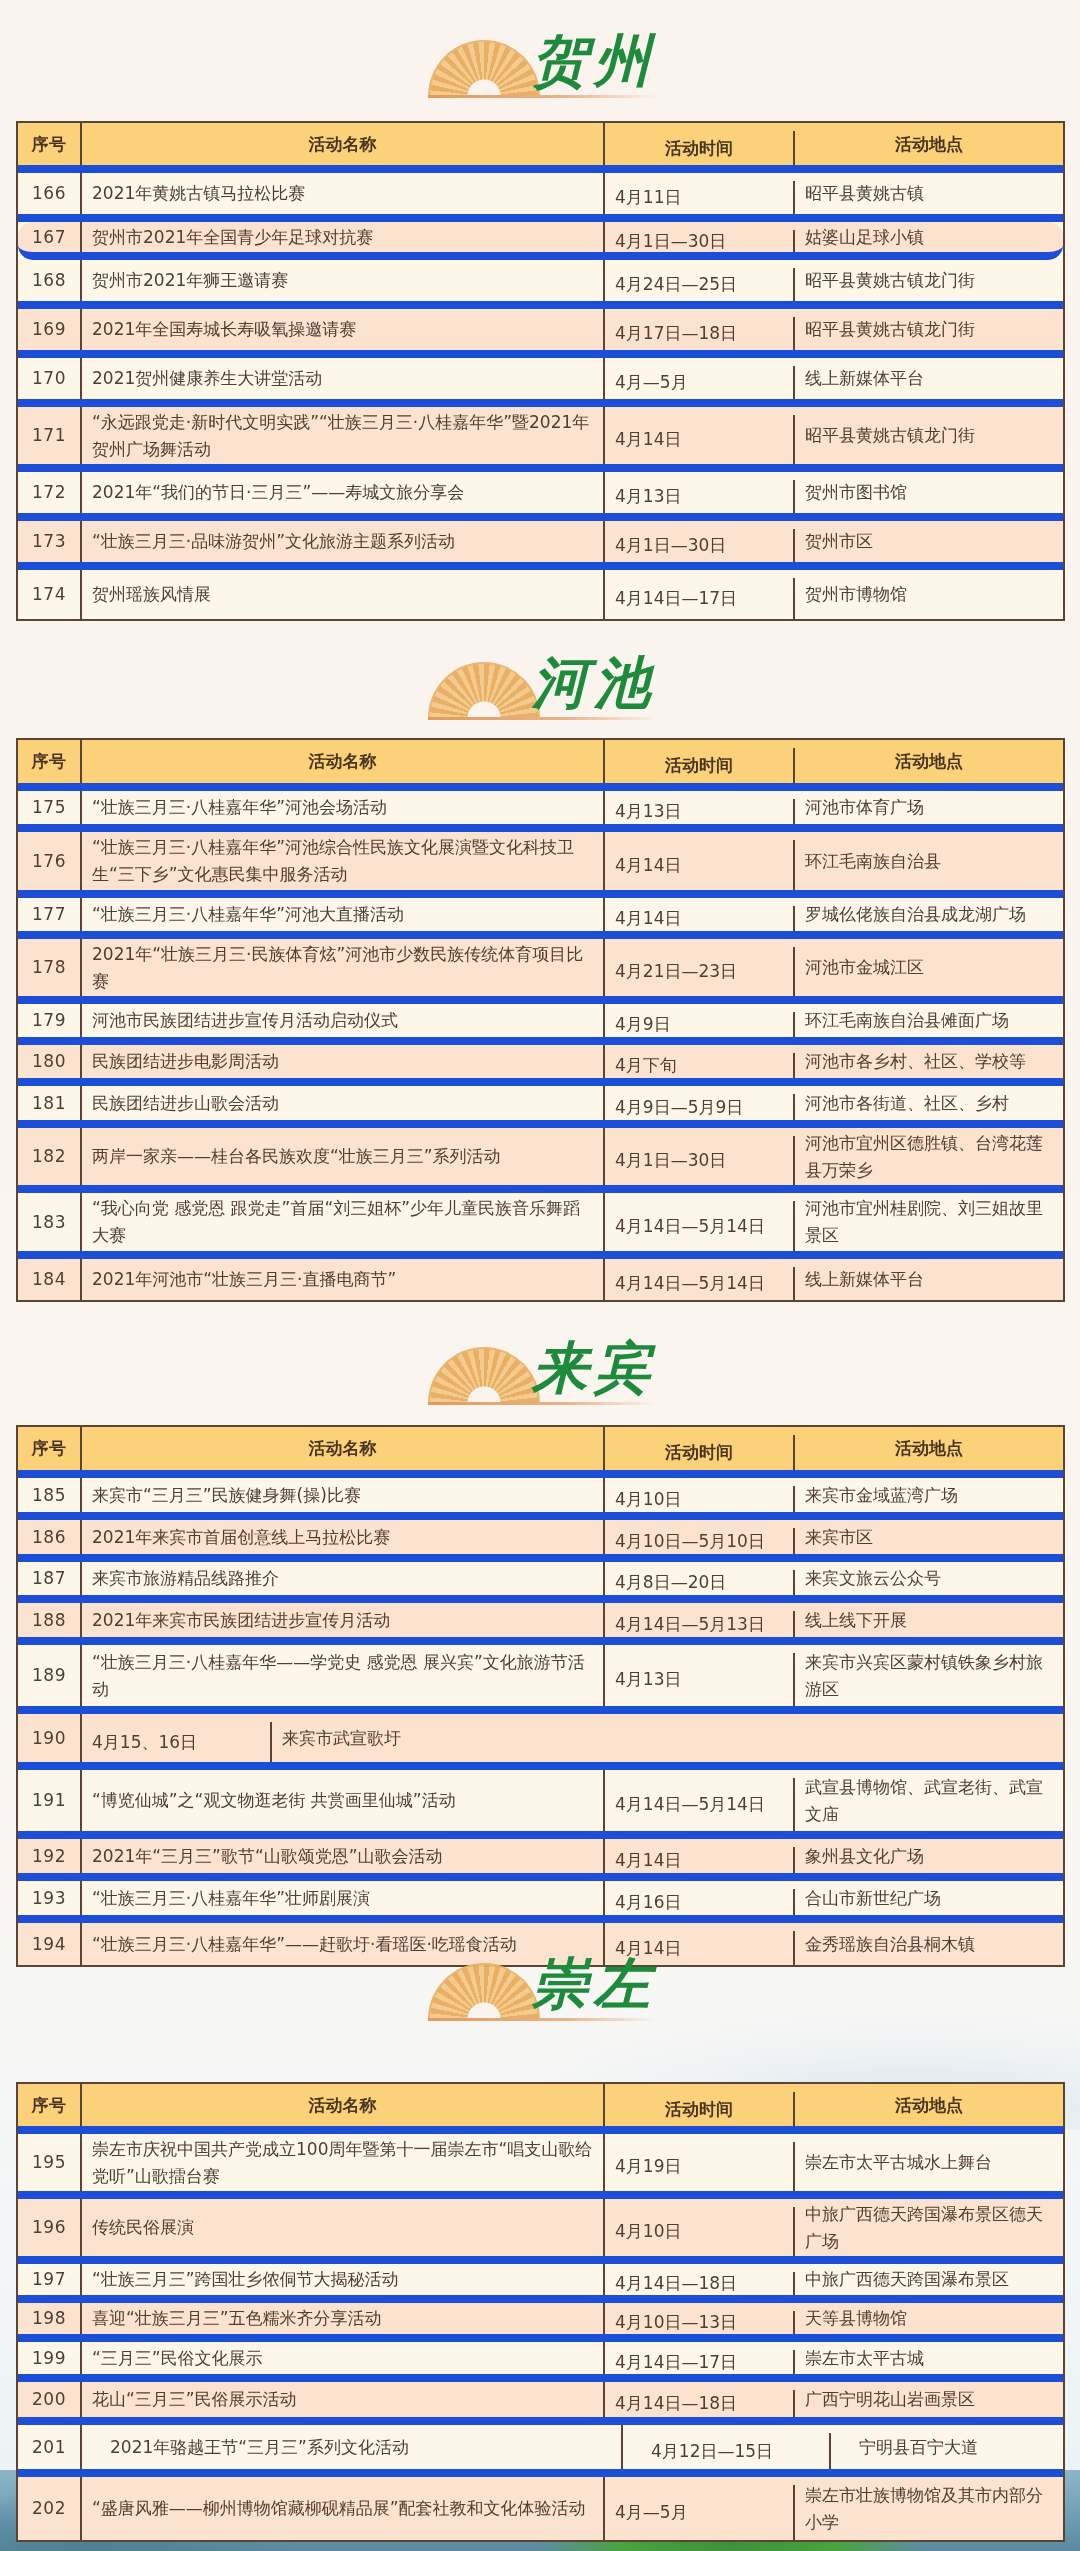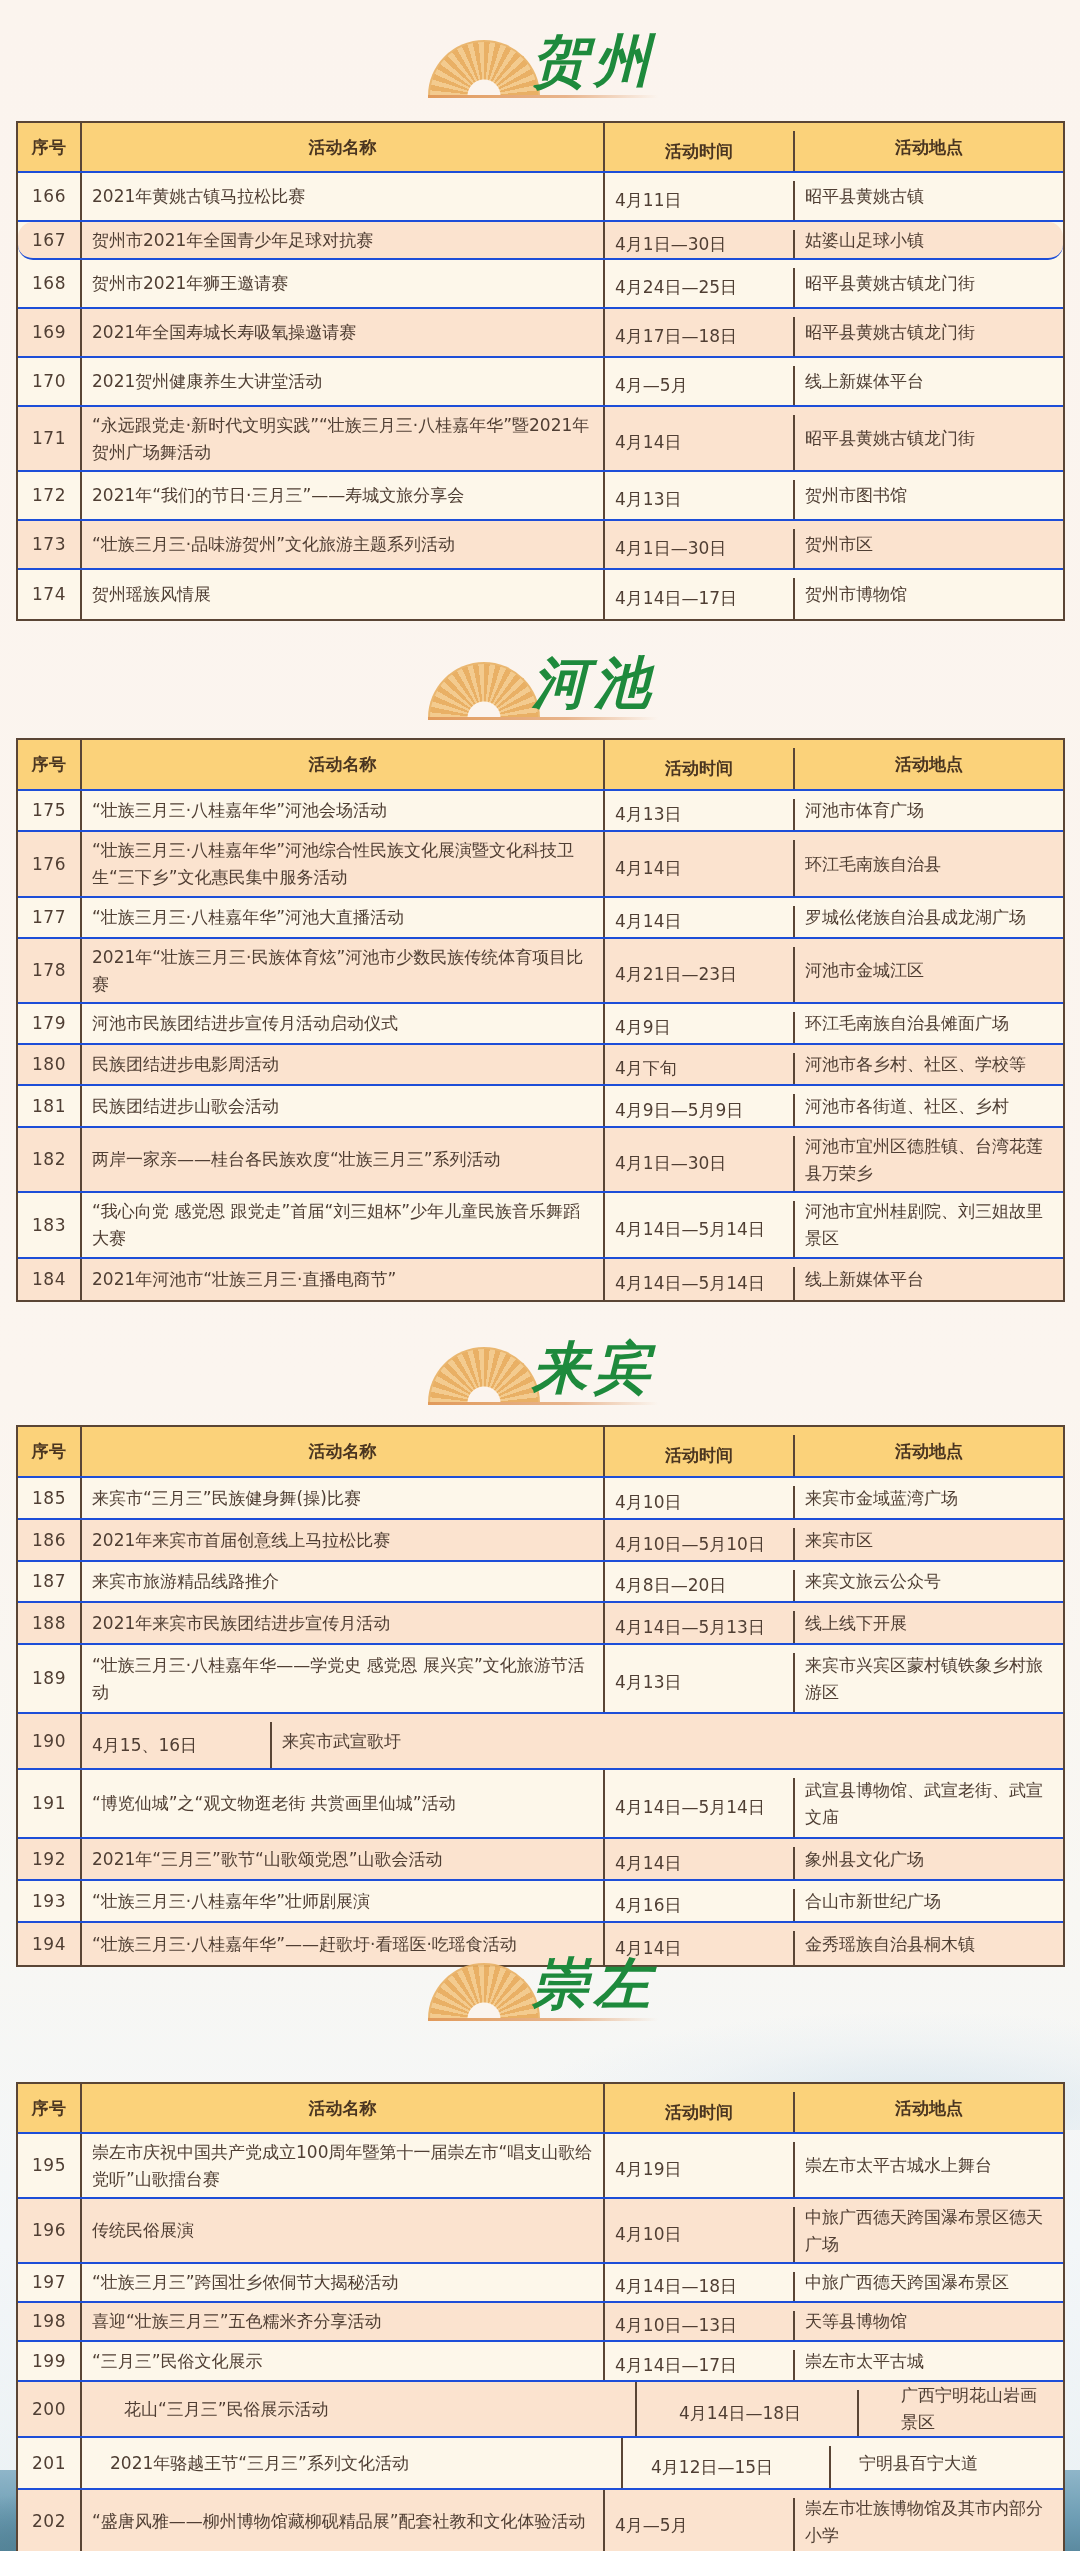--- a/index.html
+++ b/index.html
@@ -59,21 +59,21 @@
     white-space: nowrap;
   }
 
   .tbl {
     position: absolute; left: 16px; width: 1049px;
     border: 2px solid #5a4535;
     background: #fdf7ea;
   }
   .row {
     display: flex;
-    border-bottom: 2px solid #1d4ed8;
+    border-bottom: 8px solid #1d4ed8;
   }
   .row:last-child { border-bottom: none; }
   .row.head { background: #fbd27a; }
   .row.odd { background: #fdf7ea; }
   .row.even { background: #fbe3cf; }
   .cell {
     display: flex; align-items: center;
     border-right: 2px solid #5a4535;
     font-size: 17px; line-height: 27px;
     color: #4f3e33;
@@ -354,21 +354,21 @@
     <div class="cell c-name">喜迎“壮族三月三”五色糯米齐分享活动</div>
     <div class="cell c-time">4月10日—13日</div>
     <div class="cell c-place">天等县博物馆</div>
   </div>
   <div class="row odd" style="height:40px;">
     <div class="cell c-num">199</div>
     <div class="cell c-name">“三月三”民俗文化展示</div>
     <div class="cell c-time">4月14日—17日</div>
     <div class="cell c-place">崇左市太平古城</div>
   </div>
-  <div class="row even" style="height:56px;gap:32px;">
+  <div class="row even" style="height:43px;">
     <div class="cell c-num">200</div>
     <div class="cell c-name">花山“三月三”民俗展示活动</div>
     <div class="cell c-time">4月14日—18日</div>
     <div class="cell c-place">广西宁明花山岩画景区</div>
   </div>
   <div class="row odd" style="height:52px;gap:18px;">
     <div class="cell c-num">201</div>
     <div class="cell c-name">2021年骆越王节“三月三”系列文化活动</div>
     <div class="cell c-time">4月12日—15日</div>
     <div class="cell c-place">宁明县百宁大道</div>

